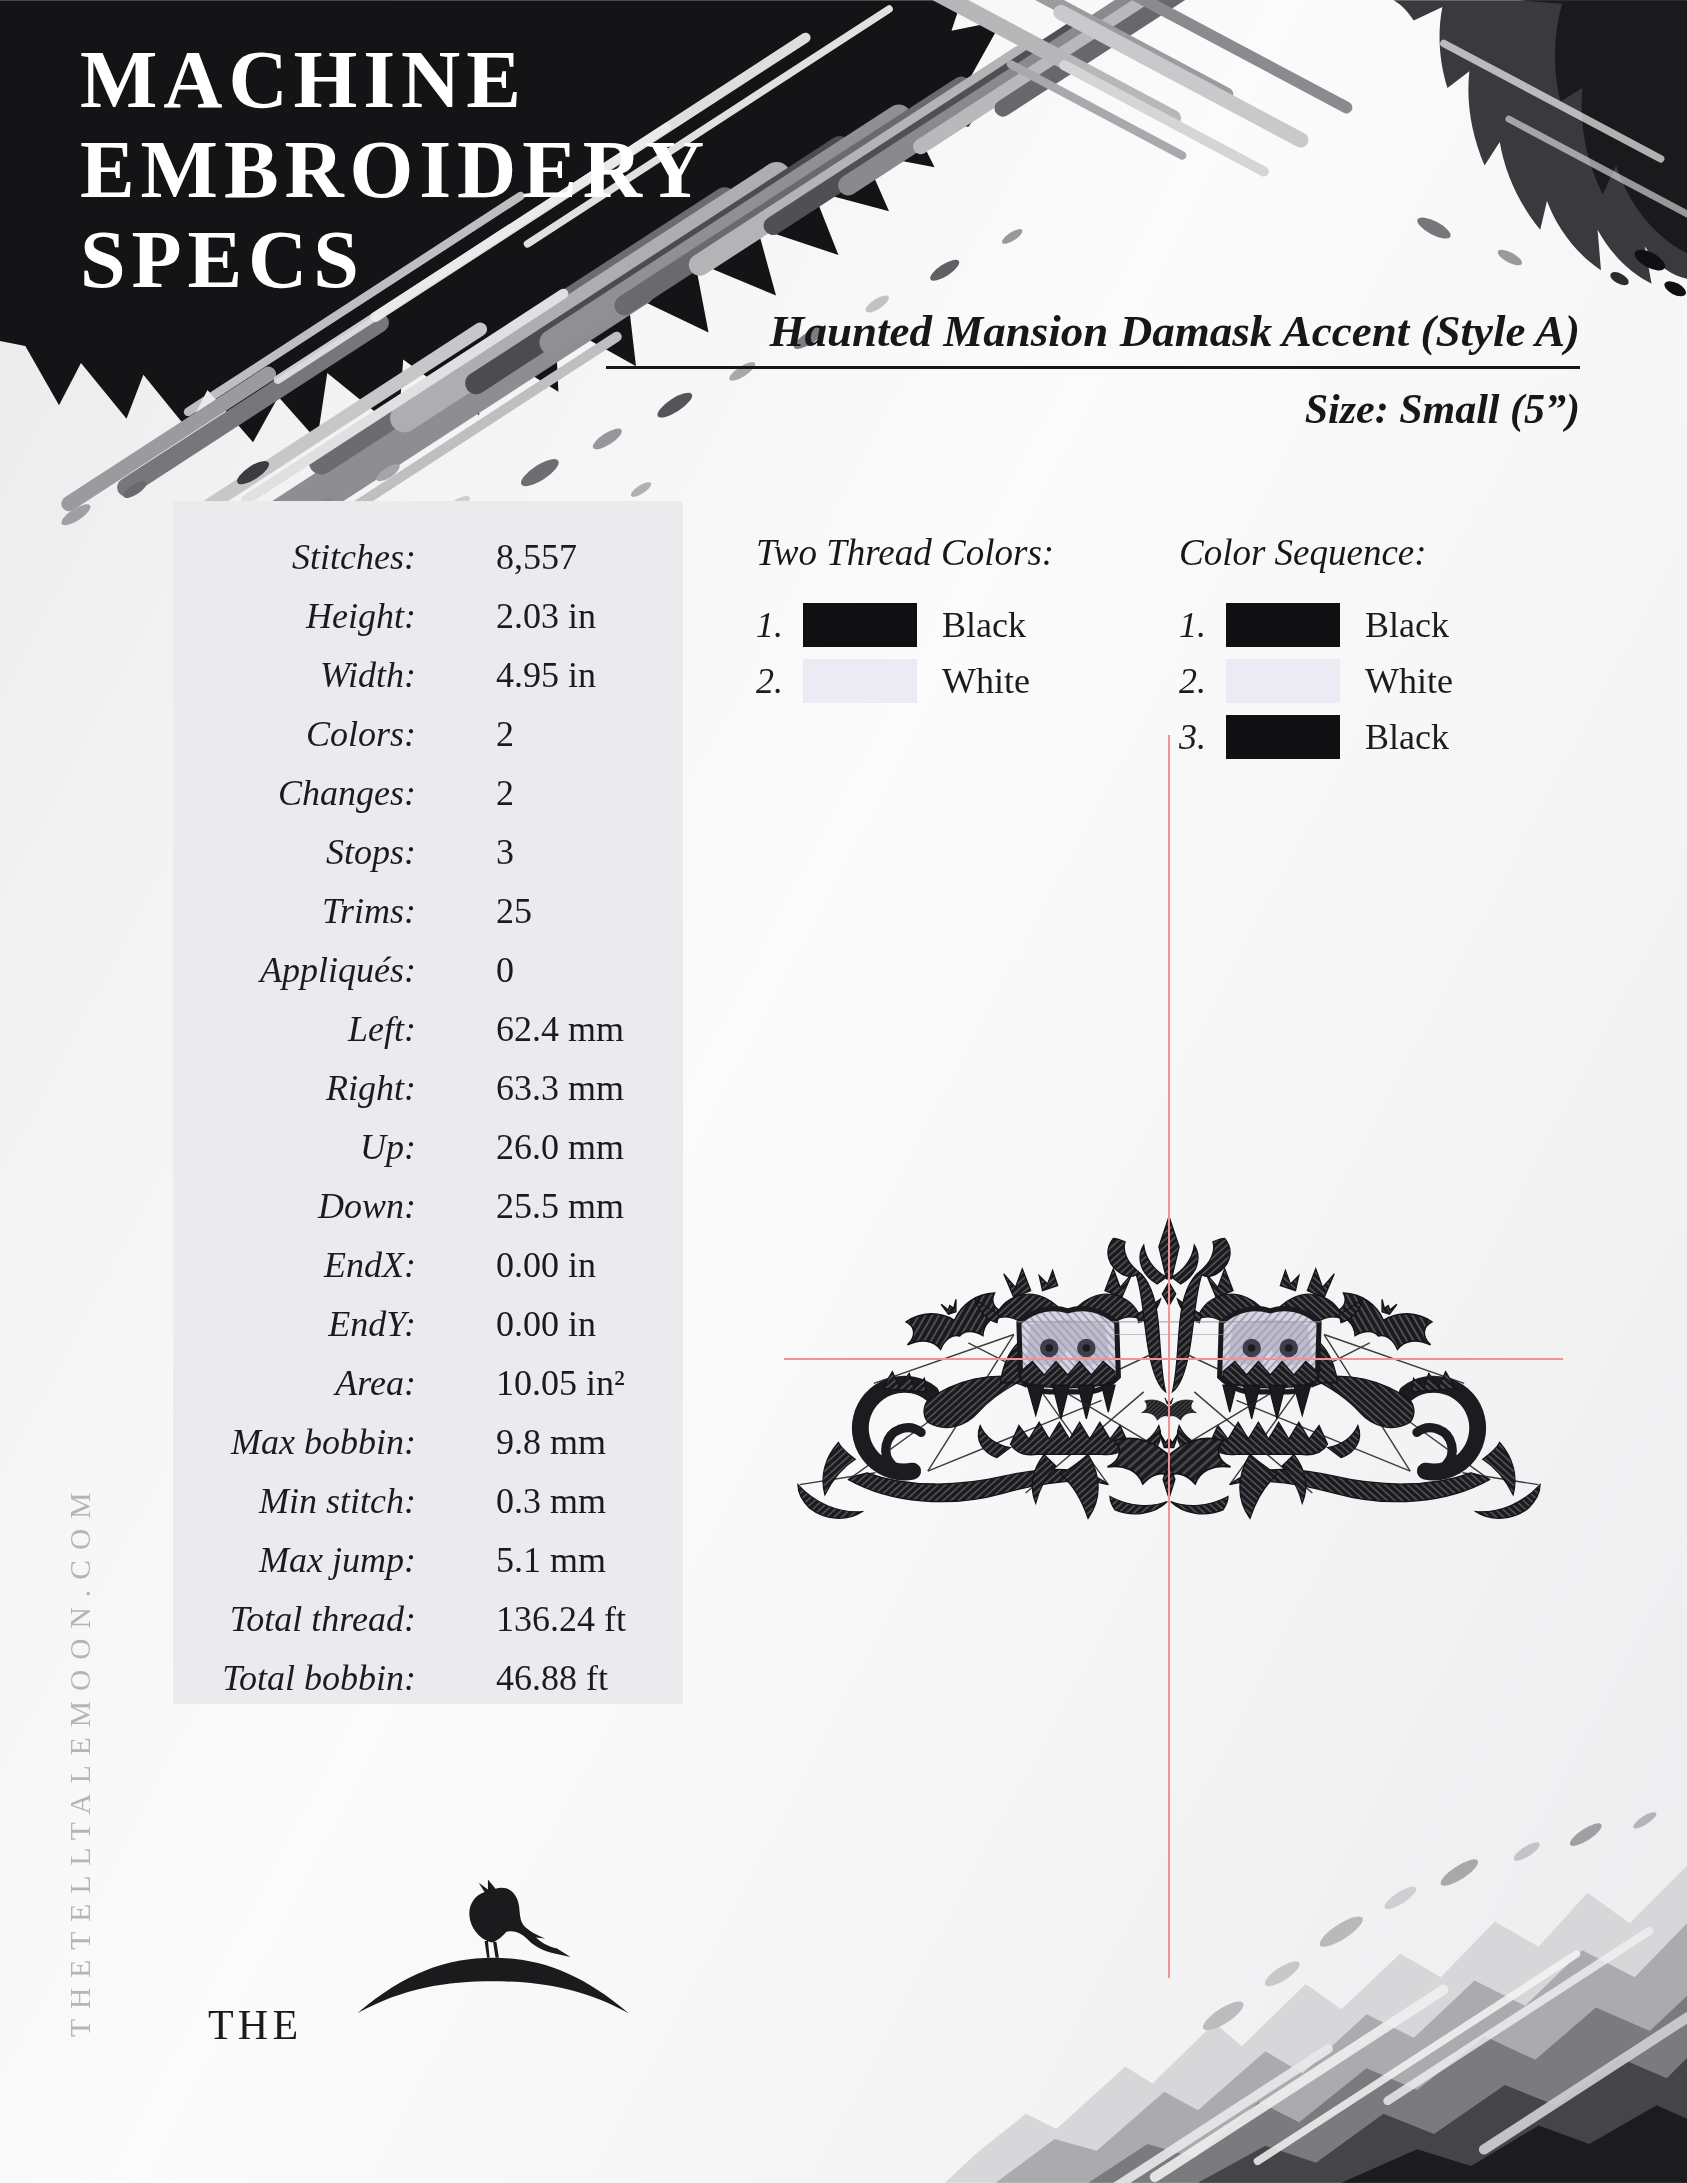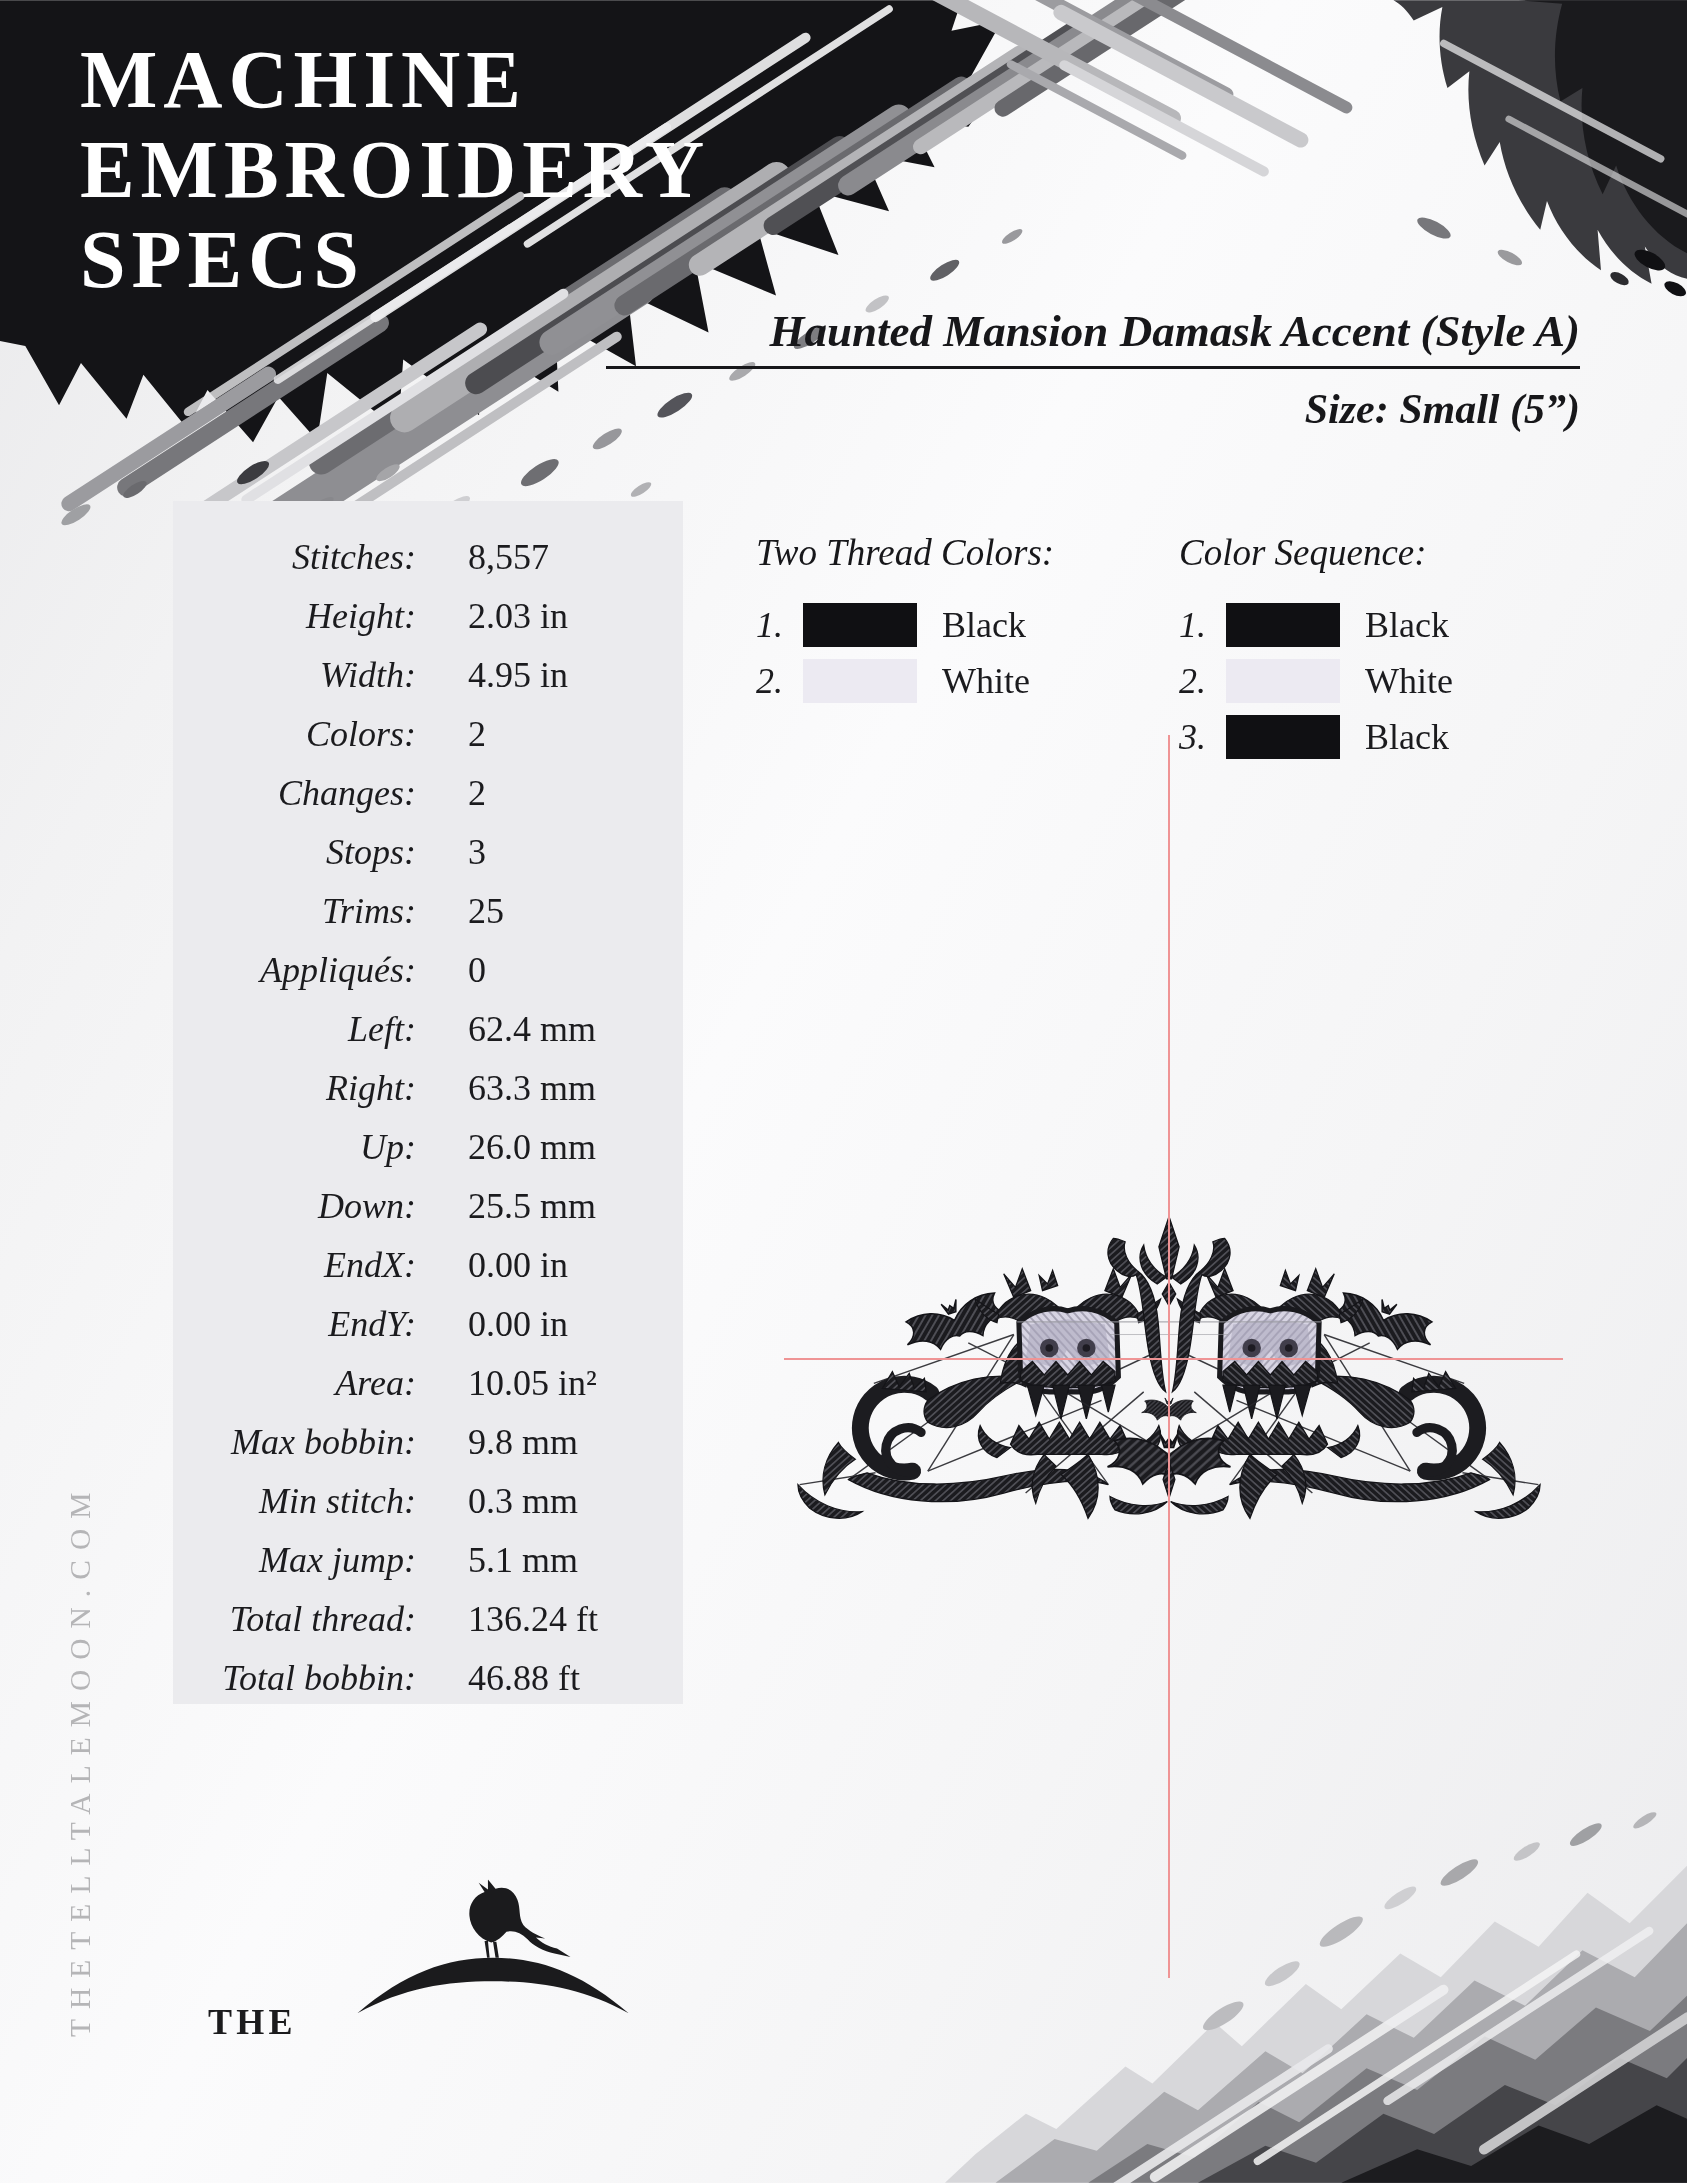--- a/index.html
+++ b/index.html
@@ -21,42 +21,42 @@
   }
   .title-rule{position:absolute;left:606px;top:366px;width:974px;height:3.4px;background:#17171a;z-index:3;}
   .size-label{
     position:absolute;right:107px;top:385px;z-index:3;
     font-style:italic;font-weight:700;font-size:42px;white-space:nowrap;color:#17171a;
   }
   .specs-panel{
     position:absolute;left:173px;top:501px;width:510px;height:1203px;z-index:2;
     background:#ebebee;box-sizing:border-box;padding-top:27px;
   }
-  .spec-row{display:grid;grid-template-columns:243px 1fr;column-gap:52px;height:59px;font-size:36px;line-height:59px;}
+  .spec-row{display:grid;grid-template-columns:243px 1fr;column-gap:80px;height:59px;font-size:36px;line-height:59px;}
   .spec-label{text-align:right;font-style:italic;}
   .spec-value{text-align:left;}
   .colors-block{position:absolute;top:531px;z-index:2;}
   .colors-block.left{left:756px;}
   .colors-block.right{left:1179px;}
   .colors-heading{font-style:italic;font-size:37px;margin-bottom:29px;color:#17171a;}
   .color-row{display:flex;align-items:center;height:44px;margin-bottom:11.8px;}
   .color-num{font-style:italic;font-size:36px;width:47px;flex:0 0 47px;}
   .color-swatch{width:114px;height:44px;margin-right:25px;flex:0 0 114px;}
   .color-name{font-size:36px;}
   .crosshair-v{position:absolute;left:1168px;top:735px;width:1.7px;height:1243px;z-index:4;}
   .crosshair-h{position:absolute;left:784px;top:1358px;width:779px;height:1.7px;z-index:4;}
   .design-svg{position:absolute;left:747px;top:1122px;z-index:3;}
   .site-vertical{
     position:absolute;left:64px;top:2037px;z-index:2;transform-origin:0 0;transform:rotate(-90deg);
     font-size:29.5px;letter-spacing:10px;color:#b5b5b7;white-space:nowrap;
   }
   .logo-svg{position:absolute;left:354px;top:1848px;z-index:2;}
   .brand-top{
-    position:absolute;left:208px;top:2001px;width:93px;z-index:2;text-align:left;
-    font-weight:700;font-size:36px;letter-spacing:4.2px;color:#1b1b1d;white-space:nowrap;
+    position:absolute;left:208px;top:2001px;width:93px;z-index:2;text-align:right;
+    font-weight:400;font-size:42px;letter-spacing:4.2px;color:#1b1b1d;white-space:nowrap;
   }
   .brand-bottom{
     position:absolute;left:94px;top:2057px;width:624px;z-index:2;text-align:center;
     font-weight:700;font-size:67px;letter-spacing:0.8px;color:#1b1b1d;white-space:nowrap;
   }
 </style>
 </head>
 <body>
 
 <div class="page">

